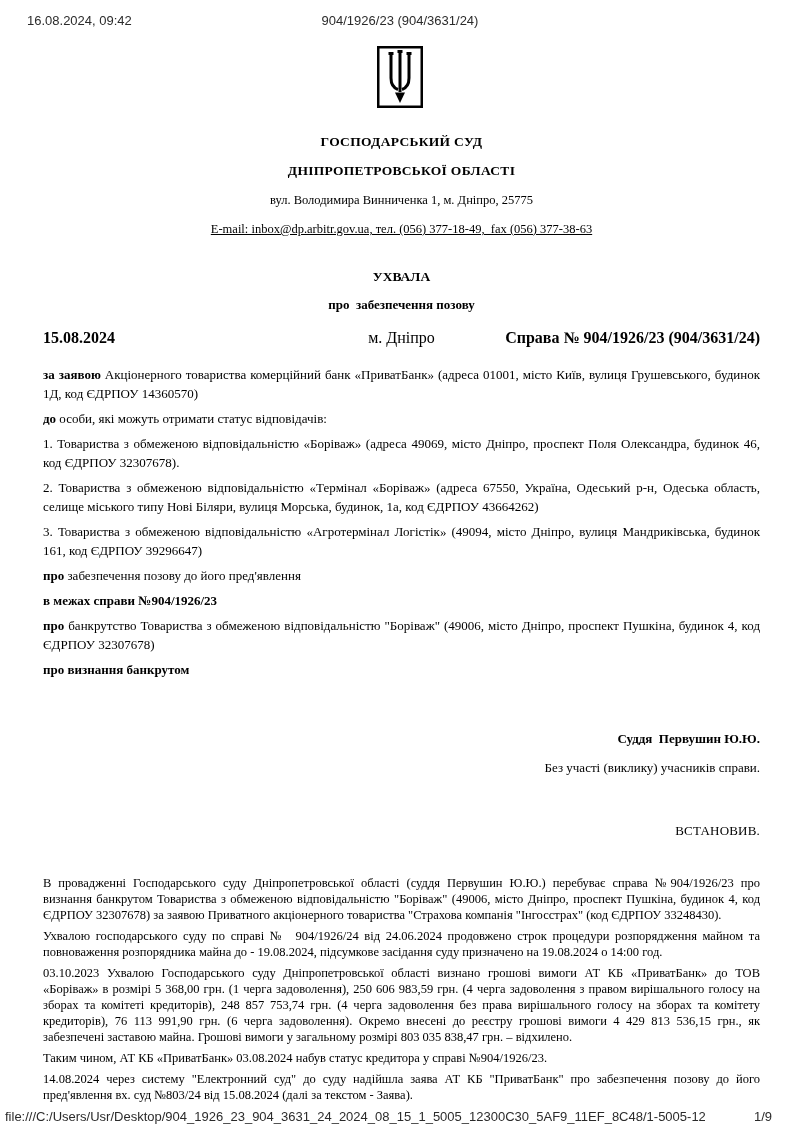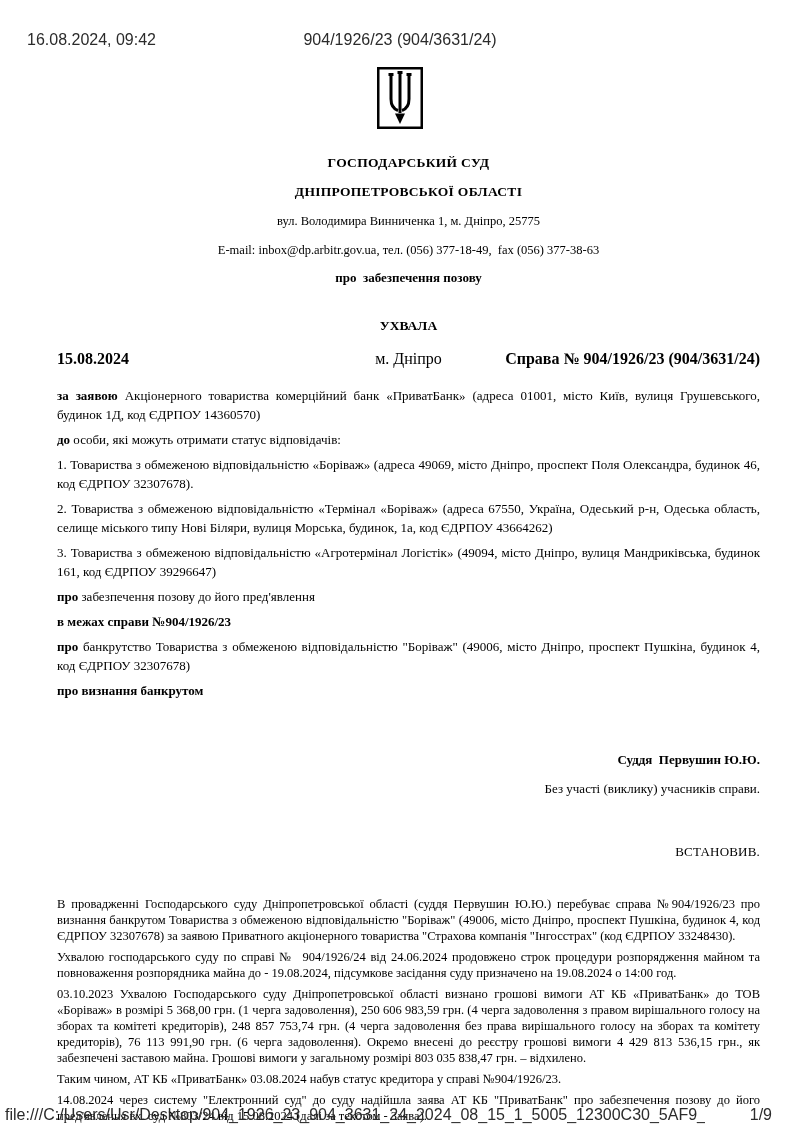--- a/index.html
+++ b/index.html
@@ -9,46 +9,45 @@
     width: 800px;
     height: 1131px;
     margin: 0 auto;
     background: #ffffff;
     color: #000000;
     font-family: "Liberation Serif", serif;
     overflow: hidden;
   }
   .print-meta {
     font-family: "Liberation Sans", sans-serif;
-    font-size: 16px;
+    font-size: 13px;
     color: #2b2b2b;
-    margin-top: 18px;
   }
   .print-header {
     display: grid;
     grid-template-columns: 1fr auto 1fr;
     align-items: start;
     padding: 13px 27px 0 27px;
   }
   .print-header .ph-right { justify-self: end; }
   .emblem-wrap {
     width: 46px;
     margin: 18px auto 0 auto;
   }
-  .content { padding: 0 40px 0 43px; margin-left: 14px; }
+  .content { padding: 0 40px 0 43px; }
   .center { text-align: center; }
   .court-line {
     font-weight: bold;
     font-size: 13.5px;
     letter-spacing: 0.3px;
   }
   .court-line1 { margin-top: 22px; }
   .court-line2 { margin-top: 13px; }
   .court-addr { margin-top: 14px; font-size: 12.5px; }
-  .court-mail { margin-top: 14px; font-size: 12.5px; }
+  .court-mail { margin-top: 14px; font-size: 12.5px; text-decoration: underline; }
   .doc-title { margin-top: 32px; font-weight: bold; font-size: 13.5px; }
   .doc-subtitle { margin-top: 12px; font-weight: bold; font-size: 13px; }
   .meta-row {
     margin-top: 16px;
     display: grid;
     grid-template-columns: 1fr auto 1fr;
     font-size: 16px;
   }
   .meta-row .m-left { justify-self: start; font-weight: bold; }
   .meta-row .m-center { justify-self: center; }
@@ -119,22 +118,22 @@
     </svg>
   </div>
 
   <div class="content">
 
     <div class="center court-line court-line1">ГОСПОДАРСЬКИЙ СУД</div>
     <div class="center court-line court-line2">ДНІПРОПЕТРОВСЬКОЇ ОБЛАСТІ</div>
     <div class="center court-addr">вул. Володимира Винниченка 1, м. Дніпро, 25775</div>
     <div class="center court-mail">E-mail: inbox@dp.arbitr.gov.ua, тел. (056) 377-18-49,&nbsp; fax (056) 377-38-63</div>
 
+    <div class="center doc-title">УХВАЛА</div>
     <div class="center doc-subtitle">про&nbsp; забезпечення позову</div>
-    <div class="center doc-title">УХВАЛА</div>
 
     <div class="meta-row">
       <span class="m-left">15.08.2024</span>
       <span class="m-center">м. Дніпро</span>
       <span class="m-right">Справа № 904/1926/23 (904/3631/24)</span>
     </div>
 
     <div class="intro">
       <p class="para"><b>за заявою</b> <span>Акціонерного товариства комерційний банк «ПриватБанк» (адреса 01001, місто Київ, вулиця Грушевського, будинок 1Д, код ЄДРПОУ 14360570)</span></p>
 

